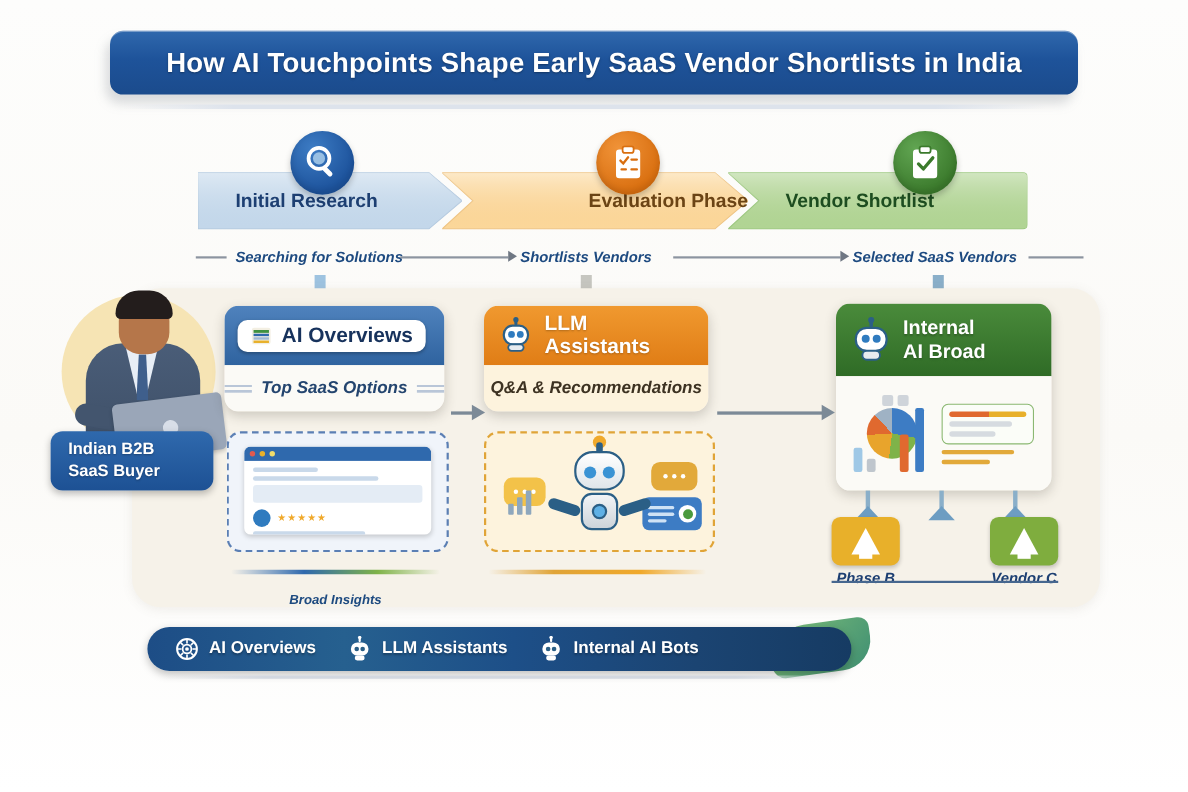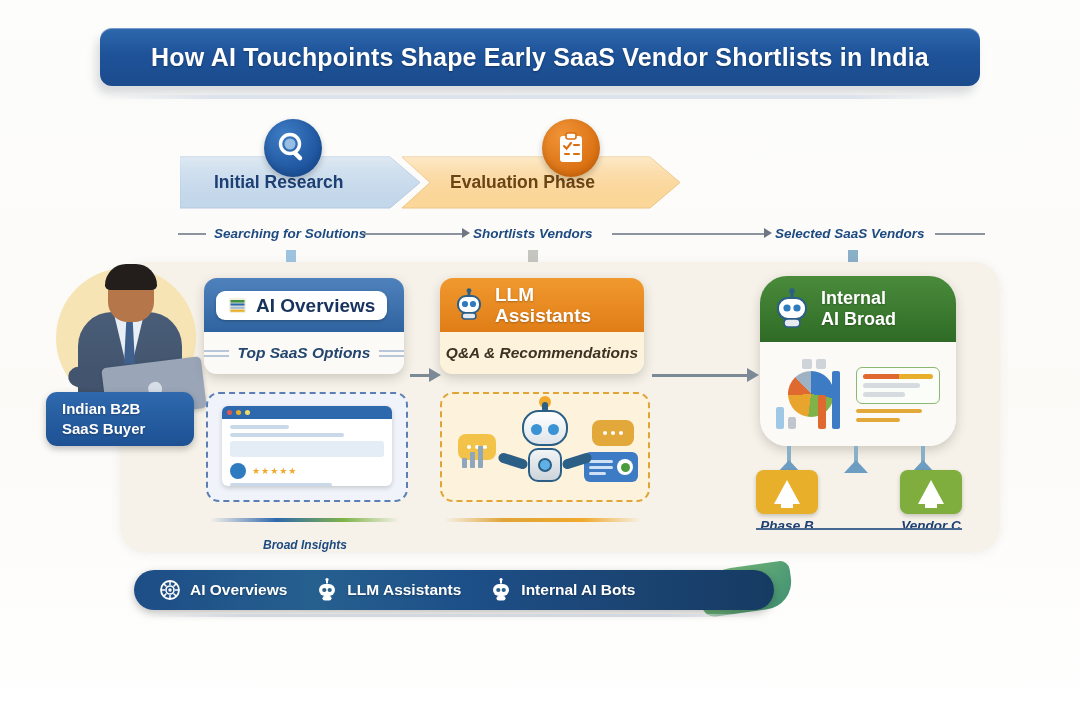--- a/index.html
+++ b/index.html
@@ -25,21 +25,21 @@
   .title-underline{position:absolute;left:112px;top:95px;width:840px;height:4px;
     background:linear-gradient(90deg,rgba(215,222,232,0) 0%,#dde3ec 12%,#dde3ec 88%,rgba(215,222,232,0) 100%);
     border-radius:3px;}
 
   
   .phases{position:absolute;left:180px;top:155px;width:810px;height:55px;display:flex;}
   .phase{position:relative;height:55px;display:flex;align-items:center;}
   .phase .chev{position:absolute;inset:0;}
   .phase .plabel{position:relative;z-index:3;font-size:17.5px;font-weight:bold;
     white-space:nowrap;}
-  .p1{width:240px;} .p2{width:278px;margin-left:-18px;} .p3{width:272px;margin-left:-18px;}
+  .p1{width:240px;} .p2{width:278px;margin-left:-18px;justify-content:flex-end;} .p3{width:272px;margin-left:-18px;}
   .p1 .plabel{color:#1d3f72;padding-left:34px;}
   .p2 .plabel{color:#6b4415;padding-left:48px;}
   .p3 .plabel{color:#1d4d20;padding-left:52px;}
 
   .phase-icon{position:absolute;top:-36px;width:58px;height:58px;border-radius:50%;
     z-index:5;display:flex;align-items:center;justify-content:center;
     box-shadow:0 3px 6px rgba(0,0,0,.22), inset 0 -3px 6px rgba(0,0,0,.12);}
   .pi1{left:84px;background:radial-gradient(circle at 35% 28%,#3d7cc4,#1d539c 70%);}
   .pi2{left:140px;background:radial-gradient(circle at 35% 28%,#f09338,#d96f10 72%);}
   .pi3{left:150px;background:radial-gradient(circle at 35% 28%,#61a552,#3b7a2c 72%);}
@@ -119,21 +119,21 @@
   #card1 .csub{color:#24456f;}
   #card1 .dashline{background:repeating-linear-gradient(0deg,#b9c6d8 0 2.5px,transparent 2.5px 5px);}
 
   #card2{left:440px;top:278px;width:204px;height:96px;}
   #card2 .chead{background:linear-gradient(180deg,#f0992f,#e07d16);}
   #card2 .ctitle{color:#ffffff;text-shadow:0 1px 2px rgba(0,0,0,.25);}
   #card2 .cbody{height:42px;background:#fdf3dd;}
   #card2 .csub{color:#3d3222;}
   #card2 .dashline{background:repeating-linear-gradient(0deg,#e0a437 0 2.5px,transparent 2.5px 5px);}
 
-  #card3{left:760px;top:276px;width:196px;height:170px;border-radius:27px;}
+  #card3{left:760px;top:276px;width:196px;height:170px;}
   #card3 .chead{height:66px;background:linear-gradient(180deg,#4a8b3b,#2f6b26);align-items:center;}
   #card3 .ctitle{color:#ffffff;text-shadow:0 1px 2px rgba(0,0,0,.25);font-size:18px;}
   #card3 .cbody{height:104px;background:#fbfaf6;align-items:center;justify-content:center;}
 
   
   .dash{position:relative;width:168px;height:84px;display:flex;gap:8px;align-items:center;}
   .dash .left{position:relative;width:74px;height:74px;}
   .dash .pie{position:absolute;left:14px;top:14px;width:46px;height:46px;border-radius:50%;
     background:conic-gradient(#3d7cc4 0 28%,#7fb349 28% 52%,#e8a42c 52% 74%,#e0692f 74% 88%,#9fb2c4 88% 100%);}
   .dash .bar{position:absolute;bottom:2px;width:8px;border-radius:2px;}
@@ -303,20 +303,40 @@
           <rect x="4" y="4" width="22" height="26" rx="3" fill="#ffffff"></rect>
           <rect x="10" y="1" width="10" height="6" rx="2" fill="#ffffff" stroke="#d96f10" stroke-width="1.6"></rect>
           <path d="M8 14 l2.6 2.6 L15 11" stroke="#d96f10" stroke-width="2.1" fill="none" stroke-linecap="round"></path>
           <rect x="17" y="12" width="7" height="2.1" rx="1" fill="#d96f10"></rect>
           <rect x="8" y="21" width="6" height="2.1" rx="1" fill="#d96f10"></rect>
           <rect x="17" y="21" width="7" height="2.1" rx="1" fill="#d96f10"></rect>
         </svg>
       </div>
     </div>
 
+    <div class="phase p3">
+      <svg class="chev" viewBox="0 0 272 55" preserveAspectRatio="none">
+        <path d="M0 2 L28 27.5 L0 53 H268 a4 4 0 0 0 4 -4 V6 a4 4 0 0 0 -4 -4 Z" fill="#b1d494" stroke="#9cc77f" stroke-width="1"></path>
+        <path d="M0 2 L28 27.5 L0 53 H268 a4 4 0 0 0 4 -4 V6 a4 4 0 0 0 -4 -4 Z" fill="url(#g3)" opacity="0.6"></path>
+        <defs>
+            <linearGradient id="g3" x1="0" y1="0" x2="0" y2="1">
+          <stop offset="0%" stop-color="#ffffff" stop-opacity="0.7"></stop>
+          <stop offset="100%" stop-color="#a5cd86" stop-opacity="0"></stop>
+        </linearGradient>
+          </defs>
+      </svg>
+      <span class="plabel">Vendor Shortlist</span>
+      <div class="phase-icon pi3">
+        <svg width="30" height="32" viewBox="0 0 30 32">
+          <rect x="4" y="4" width="22" height="26" rx="3" fill="#ffffff"></rect>
+          <rect x="10" y="1" width="10" height="6" rx="2" fill="#ffffff" stroke="#3b7a2c" stroke-width="1.6"></rect>
+          <path d="M9 17 l4.4 4.6 L22 11.5" stroke="#3b7a2c" stroke-width="3" fill="none" stroke-linecap="round" stroke-linejoin="round"></path>
+        </svg>
+      </div>
+    </div>
   </div>
 
   <div class="sub-line sl-a"></div>
   <div class="phase-sub sub1">
     <span>Searching for Solutions</span>
   </div>
   <div class="sub-line sl-b"></div>
   <div class="sub-arrow sa-b"></div>
   <div class="phase-sub sub2">
     <span>Shortlists Vendors</span>

